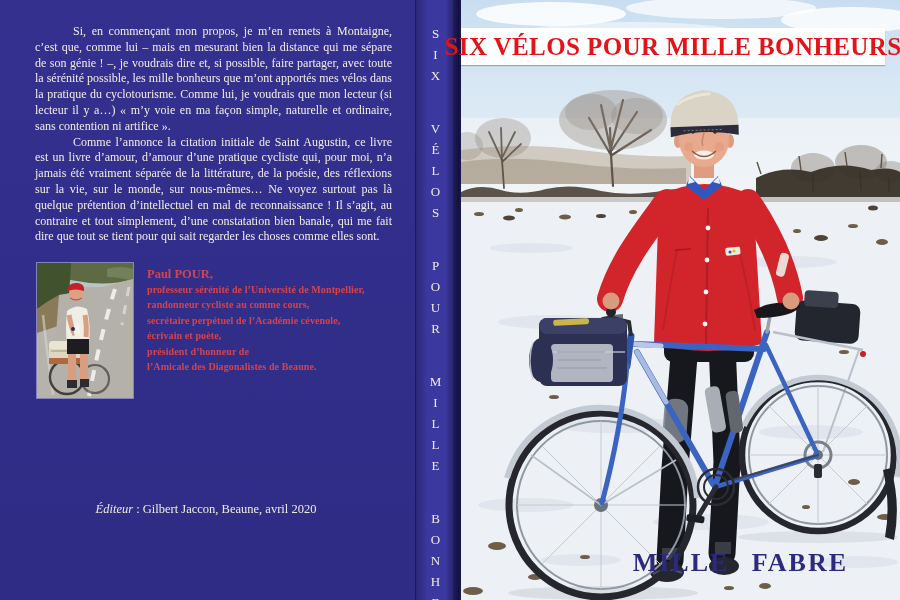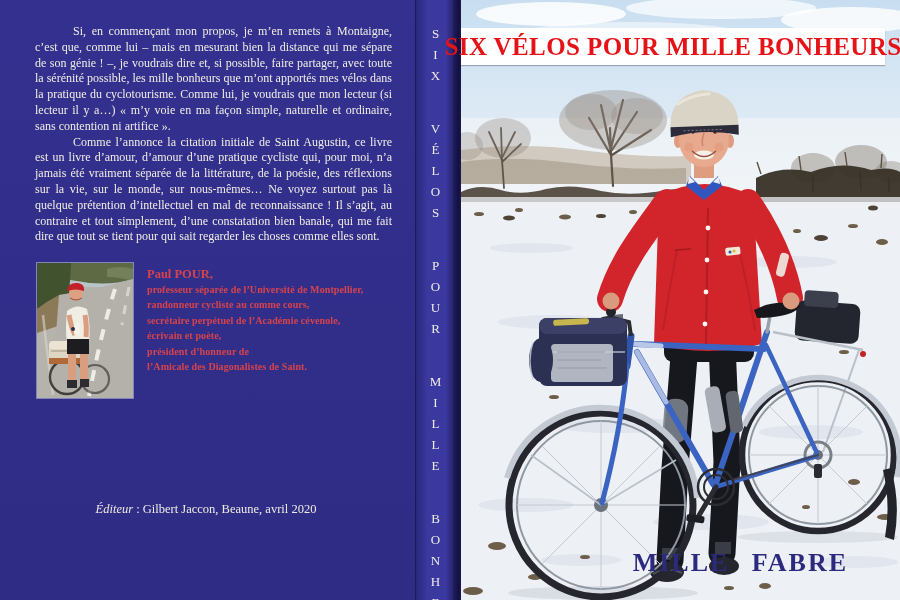--- a/index.html
+++ b/index.html
@@ -79,26 +79,26 @@
       <path d="M48,52 Q50,64 49,74" stroke="#d99d80" stroke-width="5" fill="none"></path>
       <rect x="37" y="60" width="6" height="12" rx="2" fill="#f4f2ec"></rect>
       <circle cx="36" cy="66" r="2" fill="#24324a"></circle>
       <circle cx="39" cy="31" r="7" fill="#dda083"></circle>
       <path d="M30,28 Q31,19 41,20 Q48,21 47,28 Q39,25 30,28 Z" fill="#c32129"></path>
       <path d="M33,35 Q39,39 45,35" stroke="#9c5340" stroke-width="1" fill="none"></path>
     </svg>
 
     <div class="bio">
       <div class="bio-name">Paul POUR,</div>
-      <div class="bio-line">professeur séparée de l’Université de Montpellier,</div>
+      <div class="bio-line">professeur sérénité de l’Université de Montpellier,</div>
       <div class="bio-line">randonneur cycliste au comme cours,</div>
       <div class="bio-line">secrétaire perpétuel de l’Académie cévenole,</div>
       <div class="bio-line">écrivain et poète,</div>
       <div class="bio-line">président d’honneur de</div>
-      <div class="bio-line">l’Amicale des Diagonalistes de Saint.</div>
+      <div class="bio-line">l’Amicale des Diagonalistes de Beaune.</div>
     </div>
 
     <div class="editor">
       <span class="it">Éditeur</span><span> : Gilbert Jaccon, Beaune, avril 2020</span>
     </div>
   </section>
 
   <section class="spine">
     <div class="spine-text">SIX VÉLOS POUR MILLE BONHEURS</div>
   </section>

